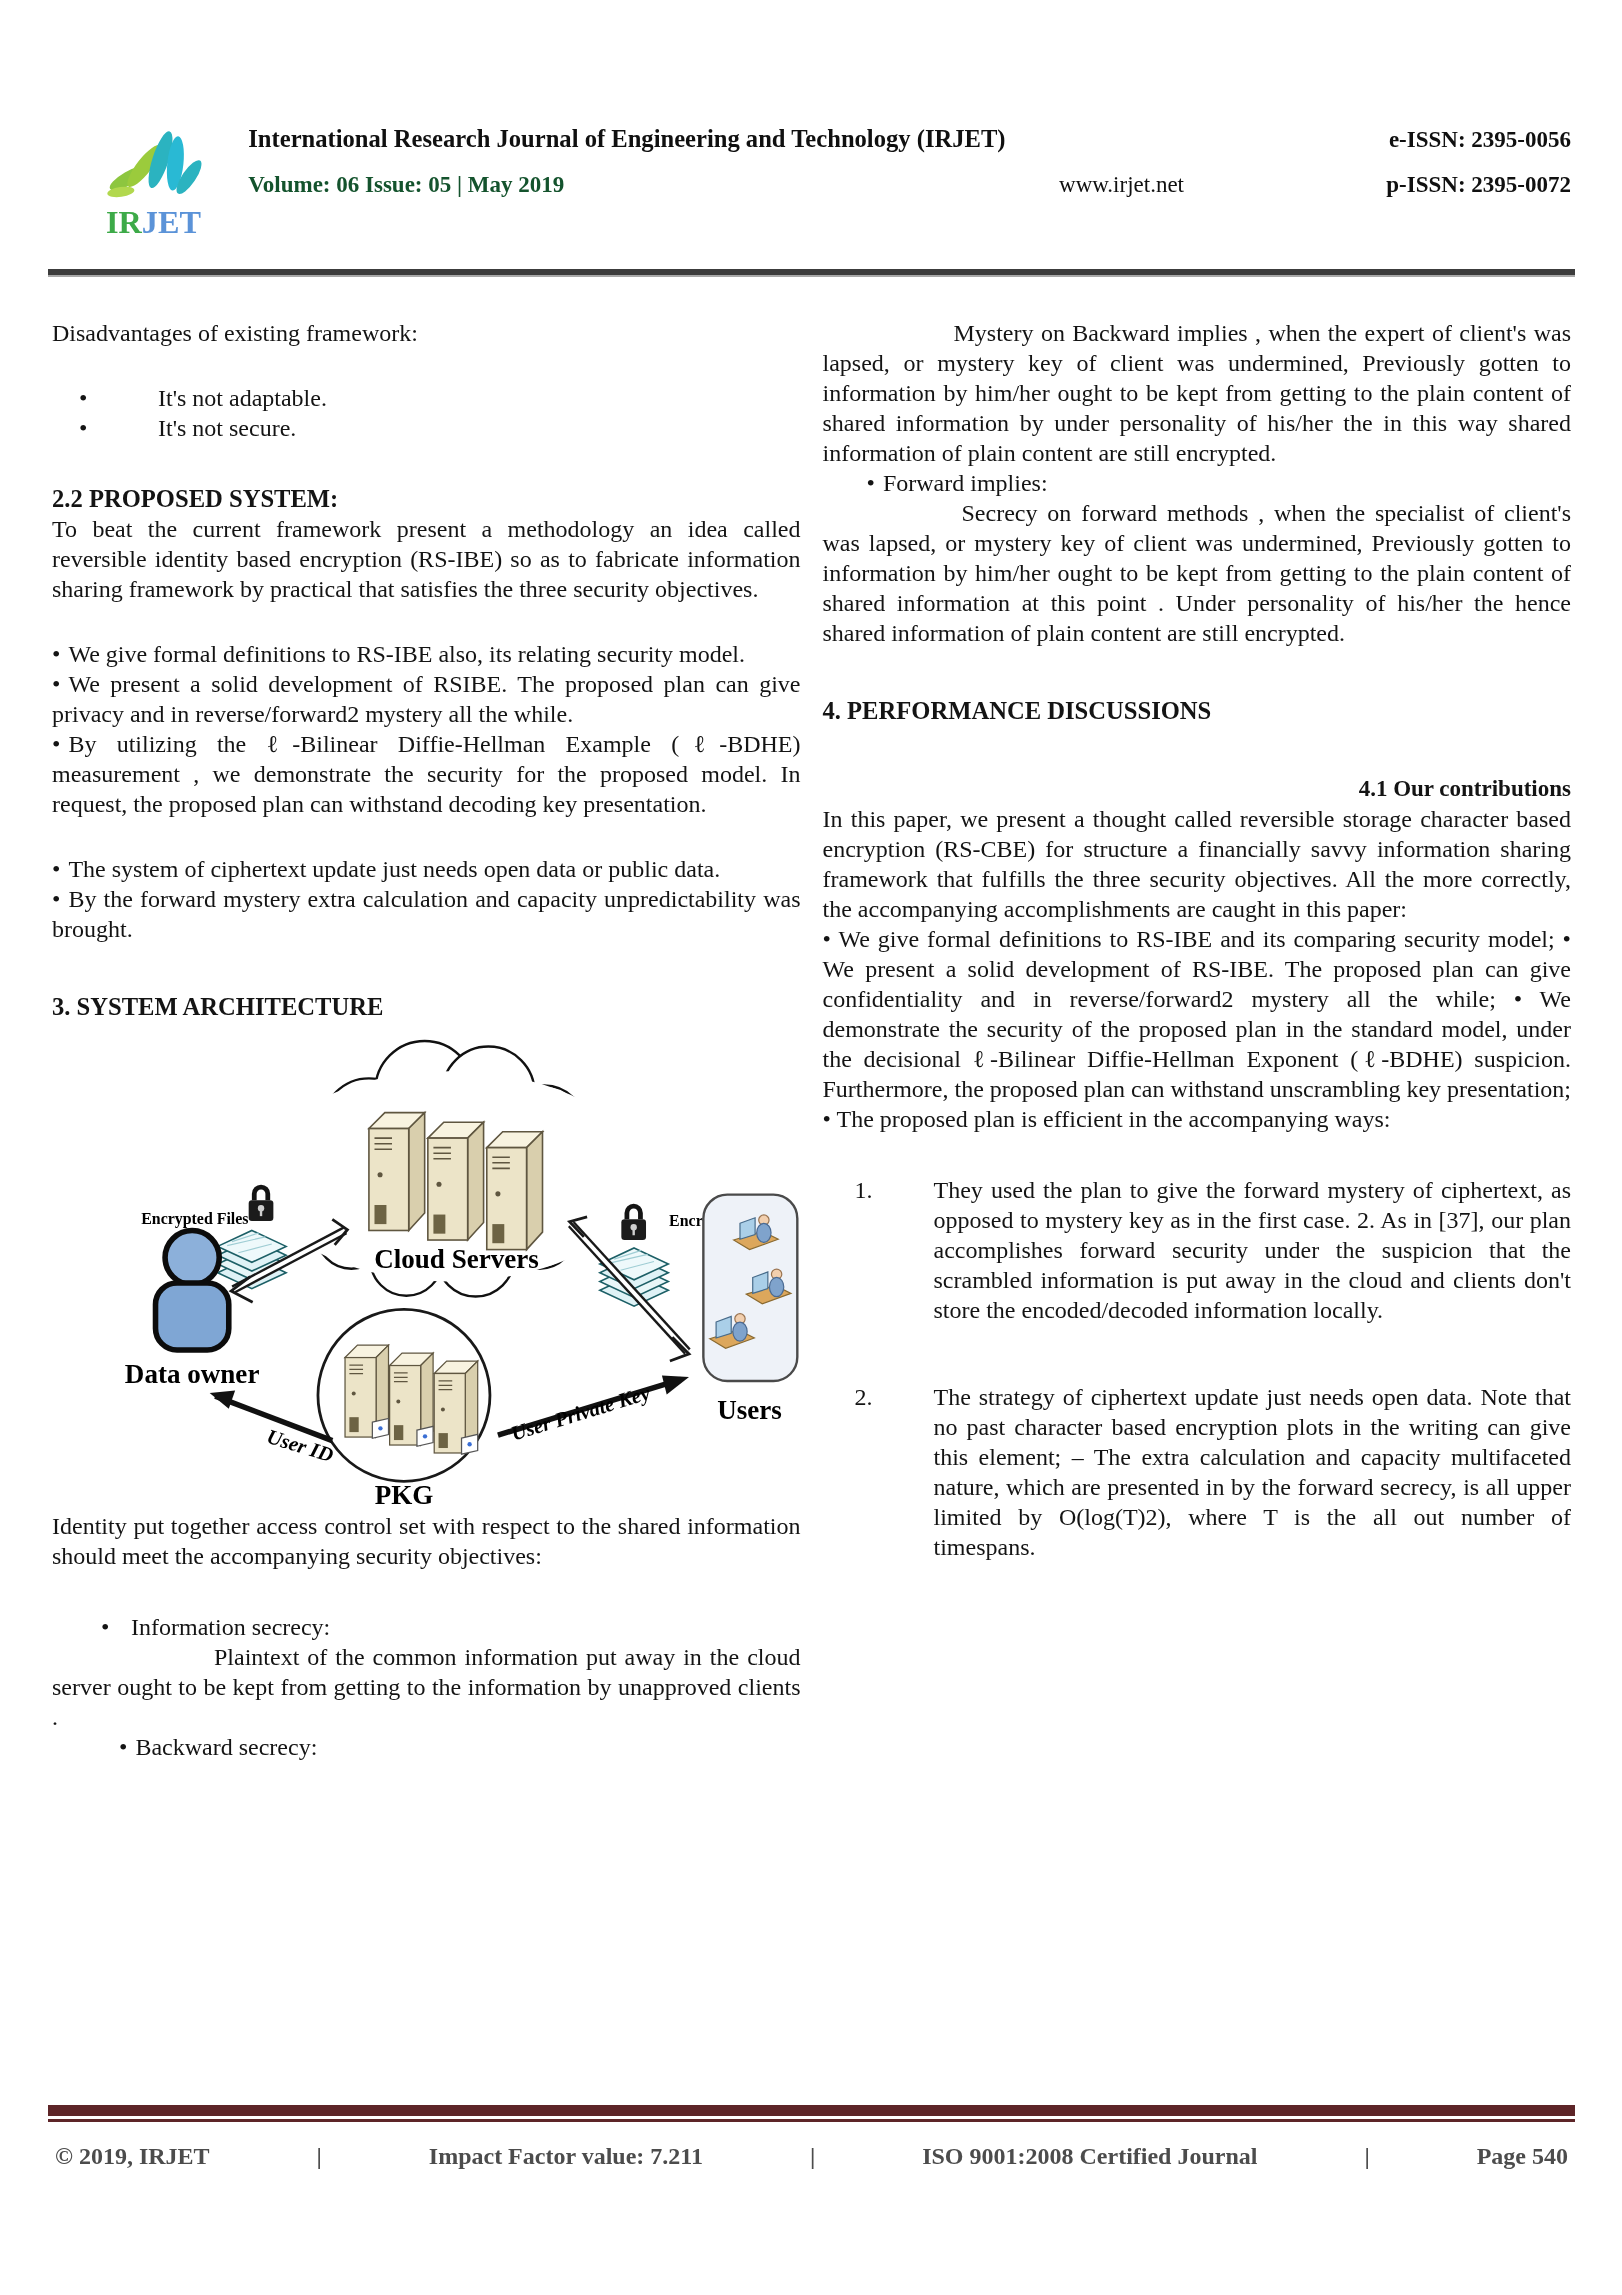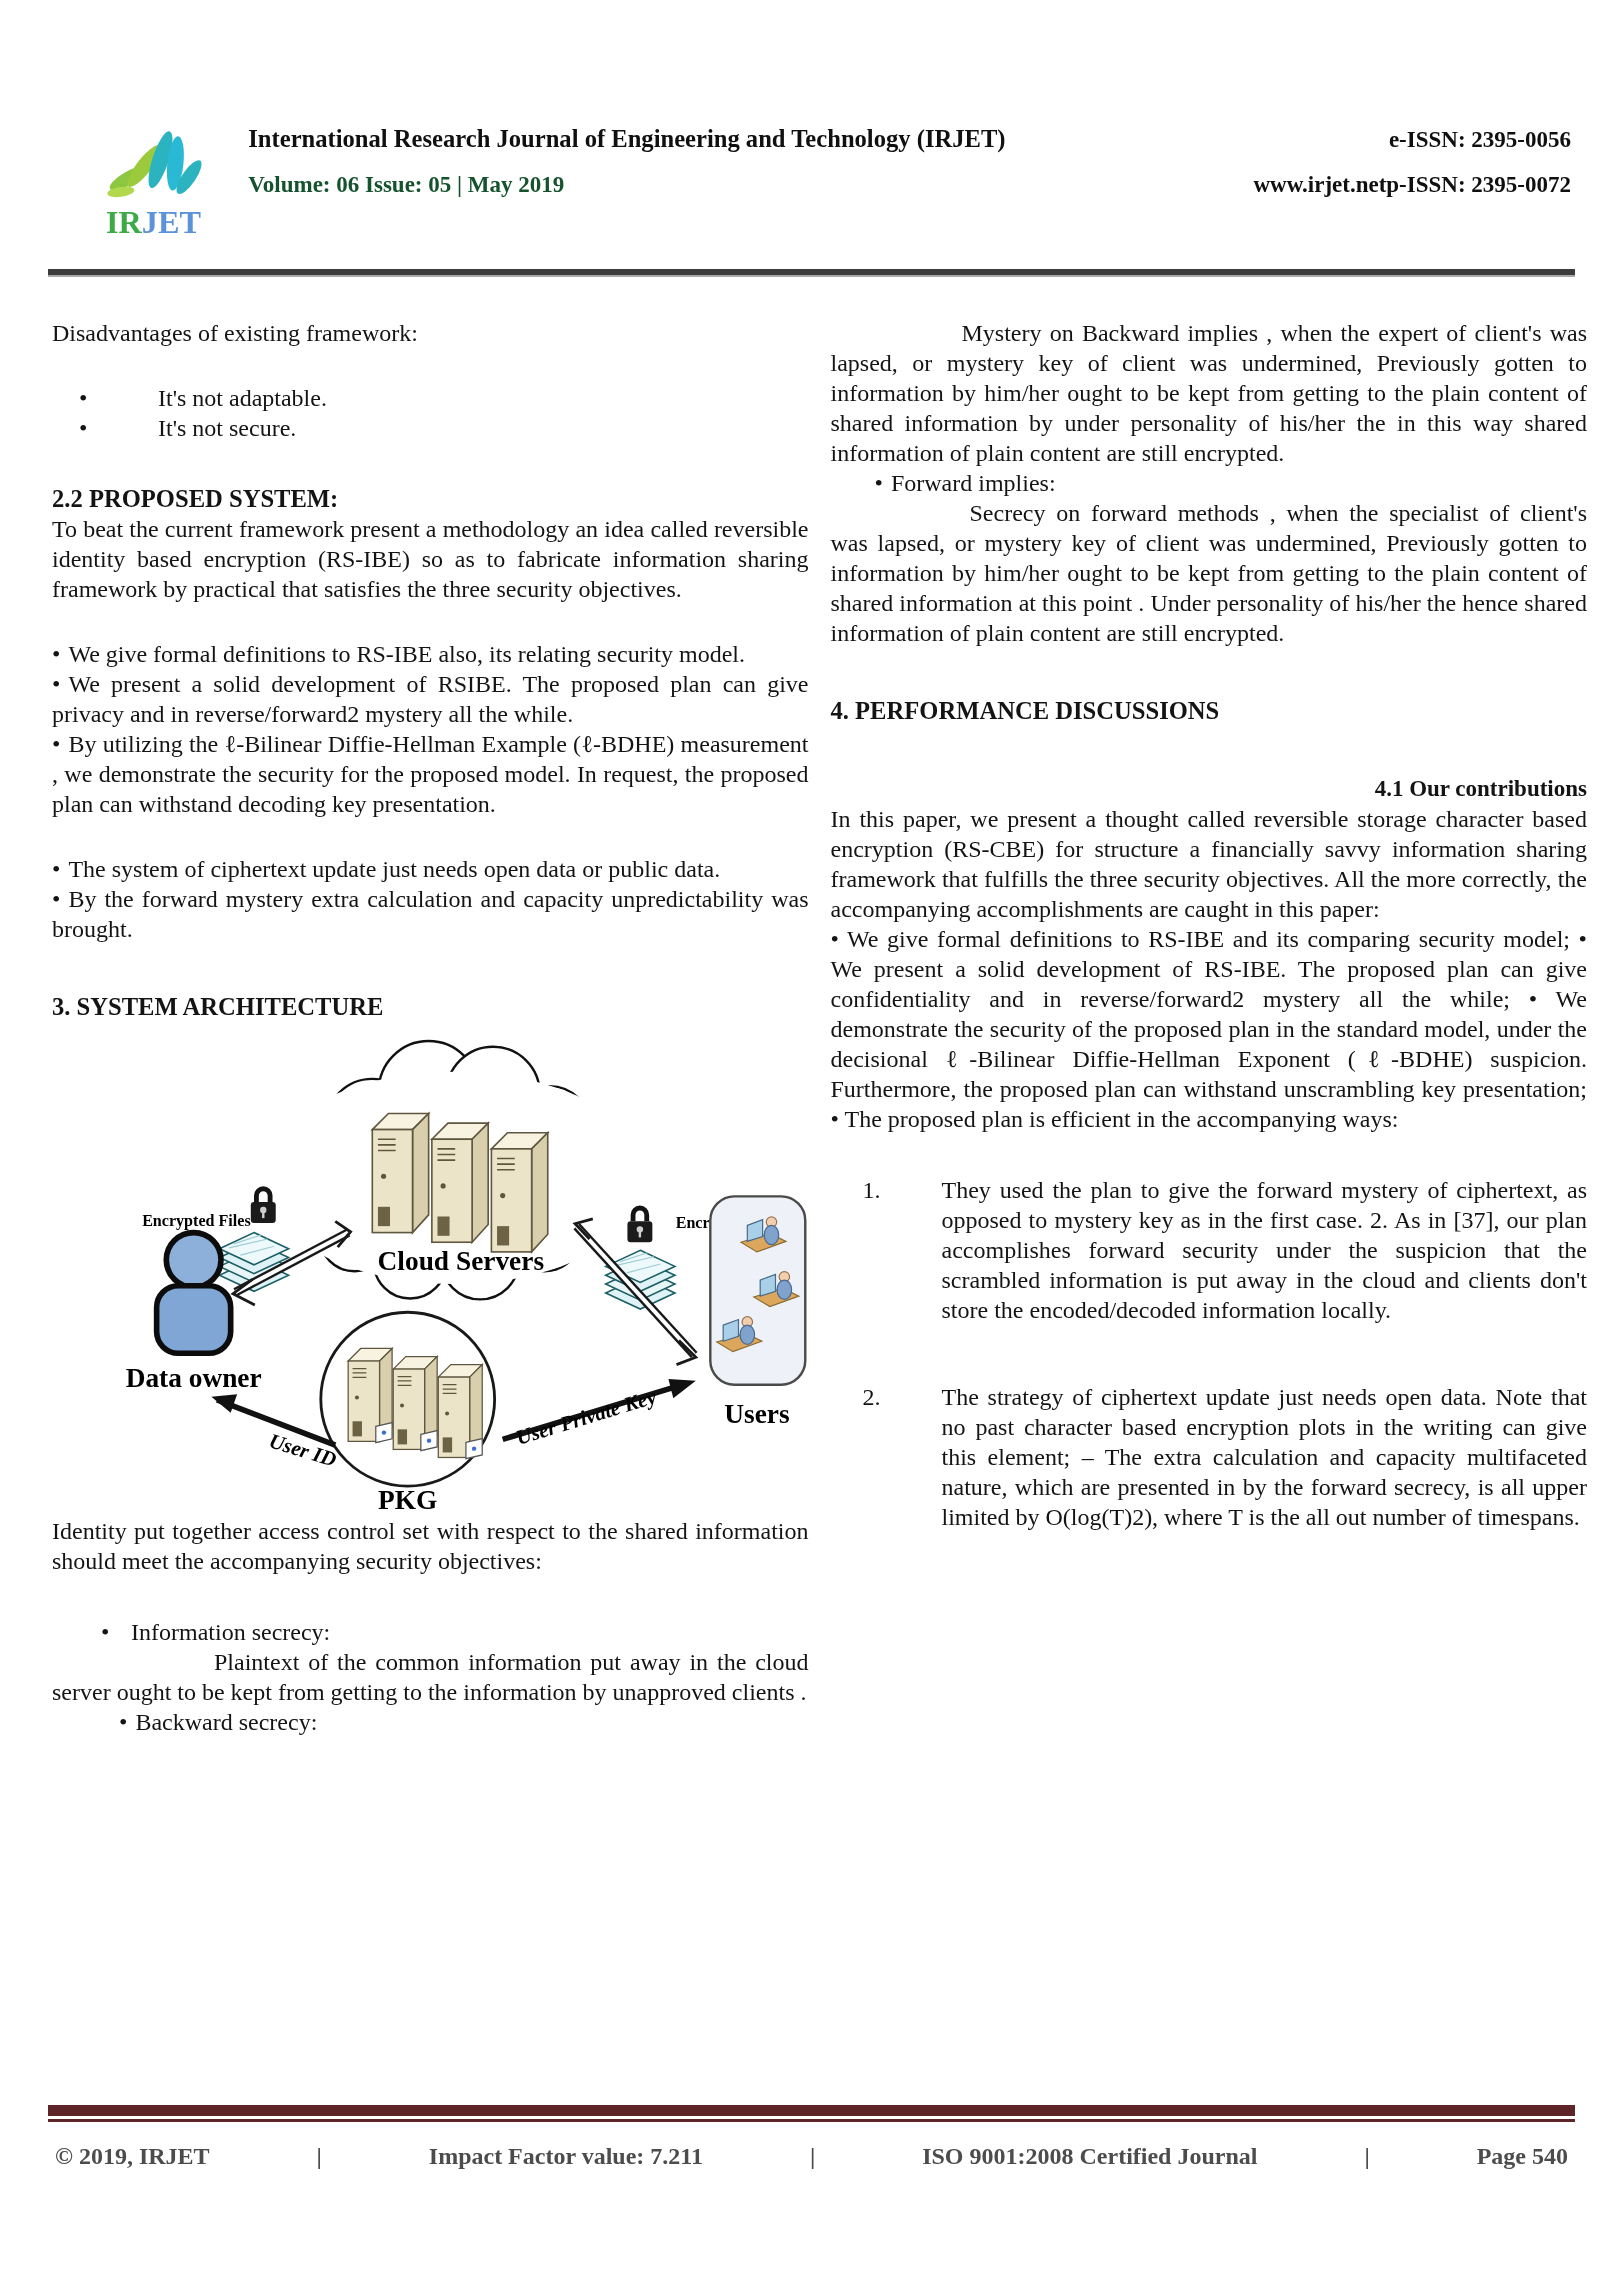--- a/index.html
+++ b/index.html
@@ -11,25 +11,25 @@
   .page{position:relative;width:1623px;height:2295px;}
 
   
   header{display:flex;align-items:flex-start;padding:125px 52px 0 87px;}
   .logo-box{width:147px;flex:0 0 147px;}
   .head-text{flex:1;display:flex;flex-direction:column;gap:19px;padding-left:14.3px;}
   .hrow{display:flex;align-items:baseline;}
   .jtitle{flex:1;font-weight:bold;font-size:24.6px;color:#101010;}
   .issn{font-weight:bold;font-size:23px;color:#101010;white-space:nowrap;}
   .vol{width:46%;font-weight:bold;font-size:23px;color:#14532d;}
-  .site{flex:1;text-align:right;font-weight:bold;font-size:23px;color:#101010;}
+  .site{flex:1;text-align:center;font-weight:normal;font-size:23px;color:#101010;}
   .hrule{margin:20.6px 48px 0 48px;height:6.3px;background:#3c3c3c;border-bottom:2.4px solid #a8a8a8;}
 
   
-  .cols{display:flex;gap:22px;padding:41px 36px 0 52px;}
+  .cols{display:flex;gap:22px;padding:41px 52px 0 52px;}
   .col{flex:1;min-width:0;font-size:24px;line-height:30px;text-align:justify;}
   .col p{margin:0;}
   h2{font-size:24.6px;margin:0;text-align:left;}
   h3{font-size:23px;margin:0;text-align:right;} .mt44{margin-top:35px;} .mt52{margin-top:41px;}
   .mt60{margin-top:48px;} .mt72{margin-top:57px;}
 
   .disc-item{display:flex;text-align:left;}
   .disc-bullet{flex:0 0 79px;padding-left:27px;}
   .ib{margin-right:8px;}
   .hang-bullet{padding-left:67px;text-align:left;}

